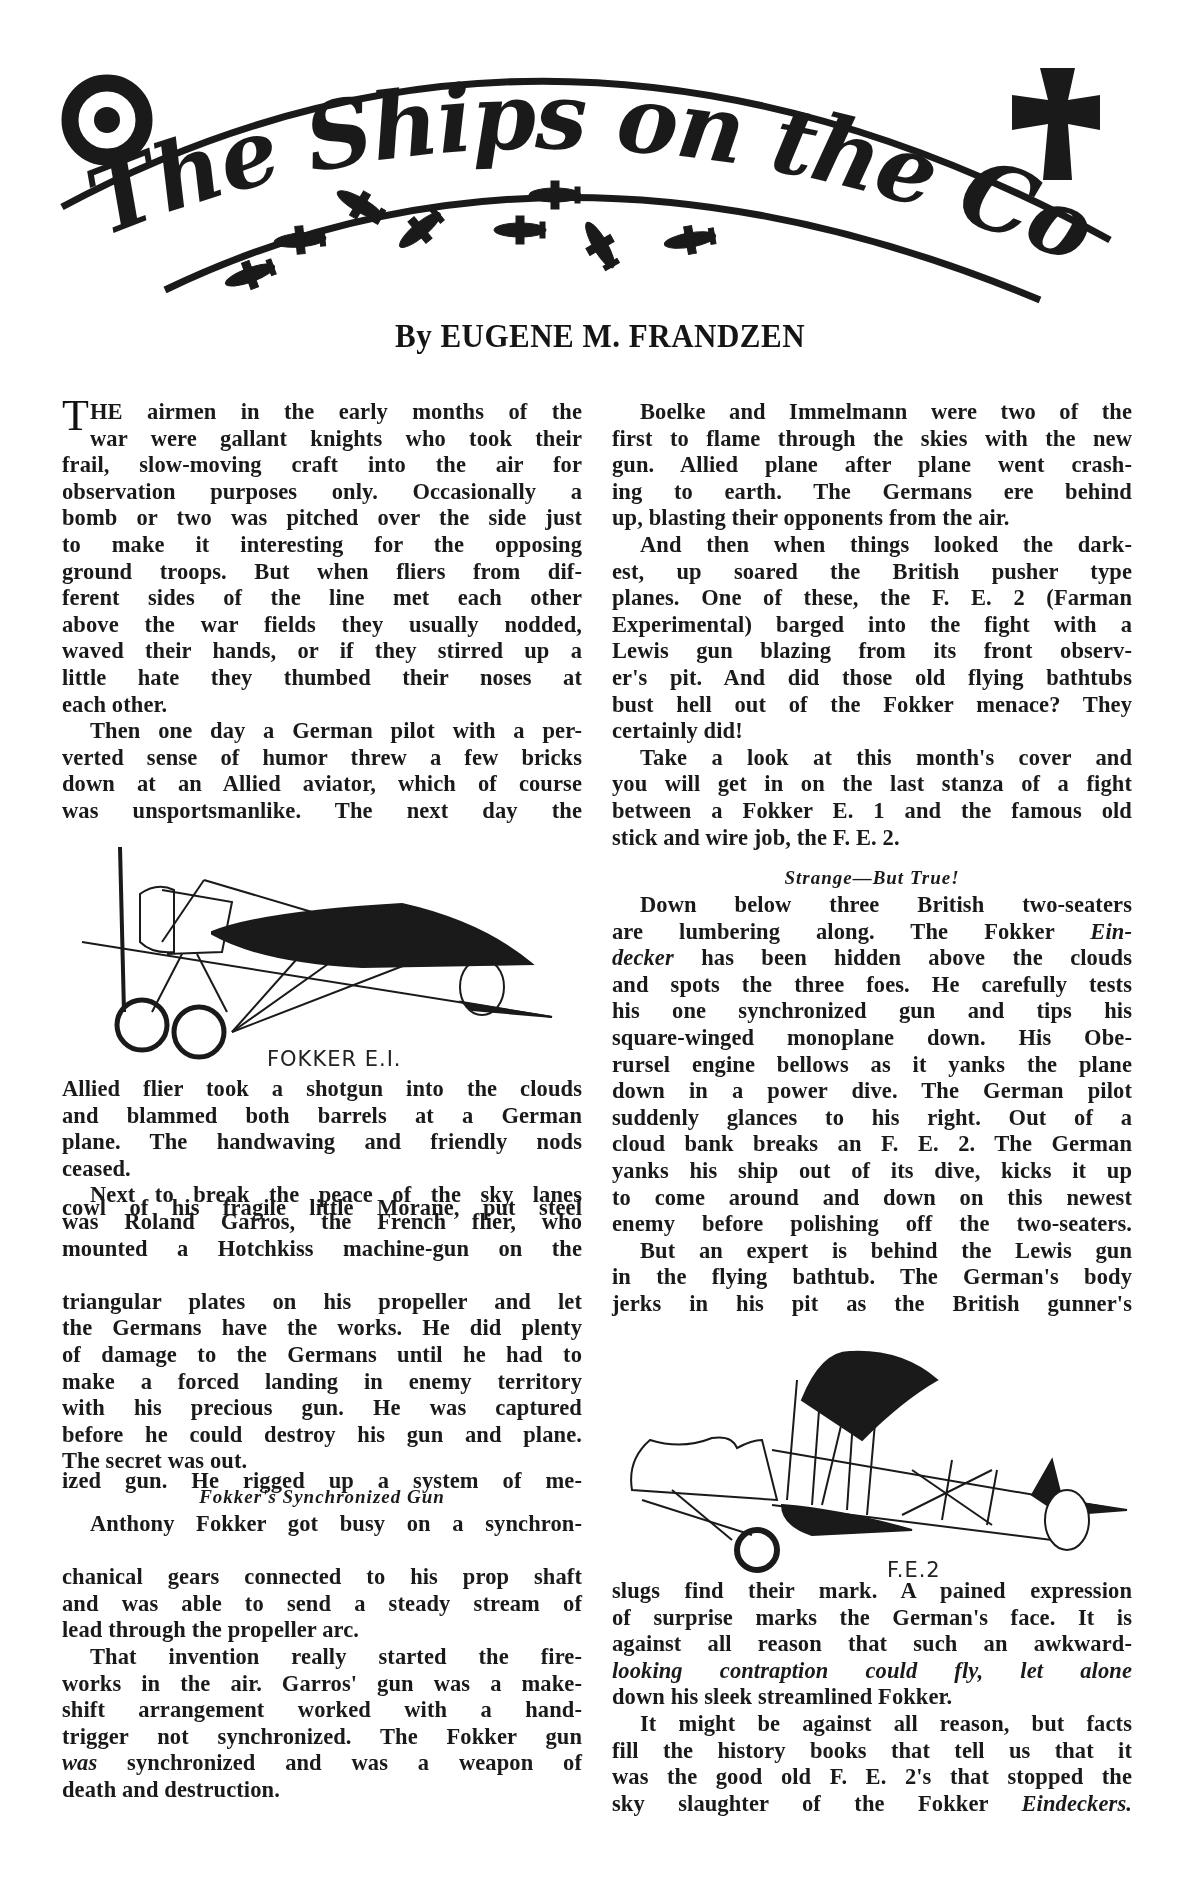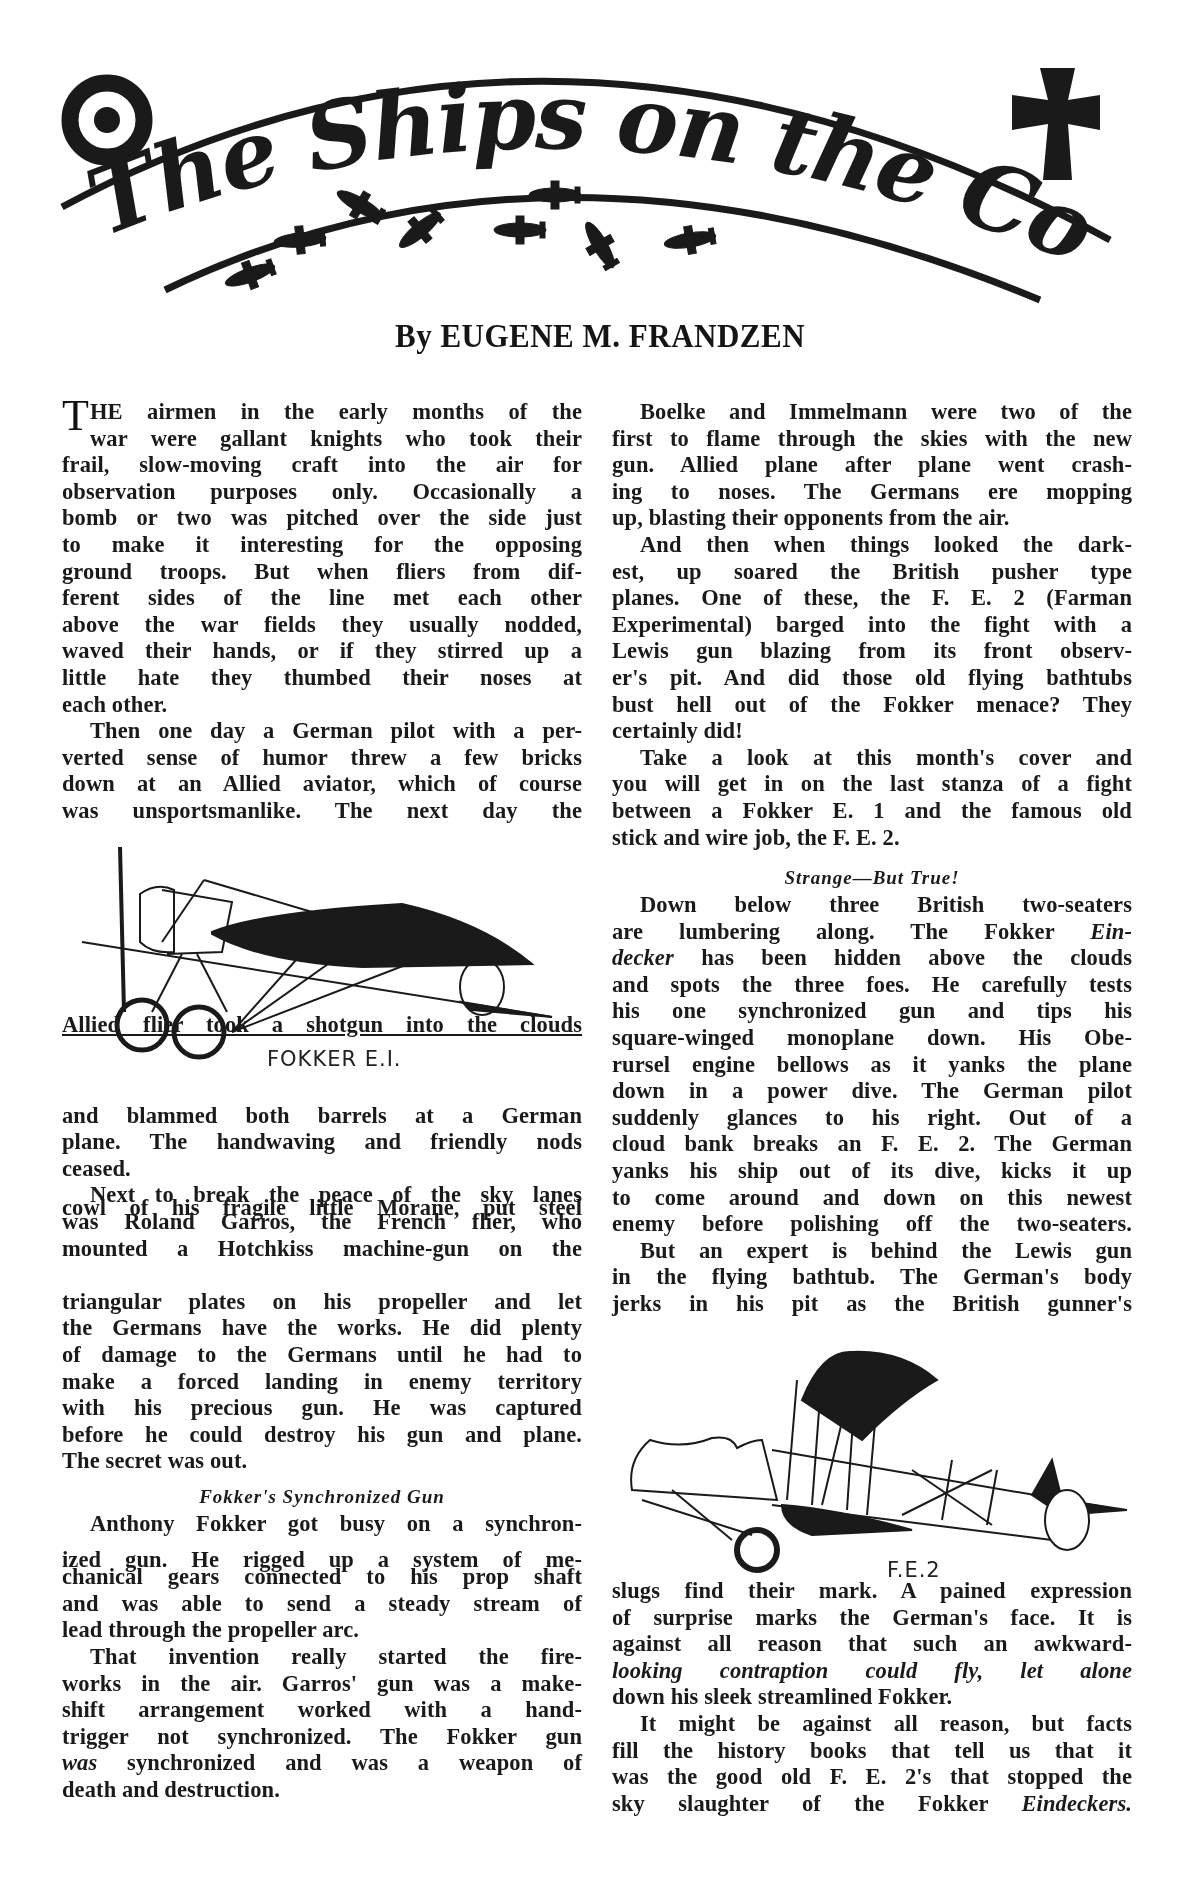--- a/index.html
+++ b/index.html
@@ -135,58 +135,58 @@
         <line x1="120" y1="112" x2="90" y2="170"></line>
         <line x1="135" y1="112" x2="165" y2="170"></line>
         <circle cx="80" cy="183" r="25" stroke-width="5"></circle>
         <circle cx="137" cy="190" r="25" stroke-width="5"></circle>
       </g>
     </svg>
     <span class="caption" style="left:205px;top:205px;">FOKKER E.I.</span>
   </div>
 
   <div id="L2">
-      <div class="ln" style="top: 1011px; text-decoration: underline;">Allied flier took a shotgun into the clouds</div>
+      <div class="ln" style="top: 1075px;">Allied flier took a shotgun into the clouds</div>
       <div class="ln" style="top: 1101.6px;">and blammed both barrels at a German</div>
       <div class="ln" style="top: 1128.2px;">plane. The handwaving and friendly nods</div>
       <div class="ln last" style="top: 1154.8px;">ceased.</div>
       <div class="ln ind" style="top: 1181.4px;">Next to break the peace of the sky lanes</div>
       <div class="ln" style="top: 1208px;">was Roland Garros, the French flier, who</div>
       <div class="ln" style="top: 1234.6px;">mounted a Hotchkiss machine-gun on the</div>
       <div class="ln" style="top: 1194px;">cowl of his fragile little Morane, put steel</div>
       <div class="ln" style="top: 1287.8px;">triangular plates on his propeller and let</div>
       <div class="ln" style="top: 1314.4px;">the Germans have the works. He did plenty</div>
       <div class="ln" style="top: 1341px;">of damage to the Germans until he had to</div>
       <div class="ln" style="top: 1367.6px;">make a forced landing in enemy territory</div>
       <div class="ln" style="top: 1394.2px;">with his precious gun. He was captured</div>
       <div class="ln" style="top: 1420.8px;">before he could destroy his gun and plane.</div>
       <div class="ln last" style="top: 1447.4px;">The secret was out.</div>
     </div>
   <div class="sub" style="top:1483px;">Fokker's Synchronized Gun</div>
   <div id="L3">
       <div class="ln ind" style="top: 1510px;">Anthony Fokker got busy on a synchron-</div>
-      <div class="ln" style="top: 1546px;">ized gun. He rigged up a system of me-</div>
+      <div class="ln" style="top: 1467px;">ized gun. He rigged up a system of me-</div>
       <div class="ln" style="top: 1563.2px;">chanical gears connected to his prop shaft</div>
       <div class="ln" style="top: 1589.8px;">and was able to send a steady stream of</div>
       <div class="ln last" style="top: 1616.4px;">lead through the propeller arc.</div>
       <div class="ln ind" style="top: 1643px;">That invention really started the fire-</div>
       <div class="ln" style="top: 1669.6px;">works in the air. Garros' gun was a make-</div>
       <div class="ln" style="top: 1696.2px;">shift arrangement worked with a hand-</div>
       <div class="ln" style="top: 1722.8px;">trigger not synchronized. The Fokker gun</div>
       <div class="ln" style="top: 1749.4px;"><em>was </em>synchronized and was a weapon of</div>
       <div class="ln last" style="top: 1776px;">death and destruction.</div>
     </div>
 </div>
 
 <div class="col" id="colR">
   <div id="R1">
       <div class="ln ind" style="top: 398px;">Boelke and Immelmann were two of the</div>
       <div class="ln" style="top: 424.6px;">first to flame through the skies with the new</div>
       <div class="ln" style="top: 451.2px;">gun. Allied plane after plane went crash-</div>
-      <div class="ln" style="top: 477.8px;">ing to noses. The Germans  ere mopping</div>
+      <div class="ln" style="top: 477.8px;">ing to earth. The Germans  ere behind</div>
       <div class="ln last" style="top: 504.4px;">up, blasting their opponents from the air.</div>
       <div class="ln ind" style="top: 531px;">And then when things looked the dark-</div>
       <div class="ln" style="top: 557.6px;">est, up soared the British pusher type</div>
       <div class="ln" style="top: 584.2px;">planes. One of these, the F. E. 2 (Farman</div>
       <div class="ln" style="top: 610.8px;">Experimental) barged into the fight with a</div>
       <div class="ln" style="top: 637.4px;">Lewis gun blazing from its front observ-</div>
       <div class="ln" style="top: 664px;">er's pit. And did those old flying bathtubs</div>
       <div class="ln" style="top: 690.6px;">bust hell out of the Fokker menace? They</div>
       <div class="ln last" style="top: 717.2px;">certainly did!</div>
       <div class="ln ind" style="top: 743.8px;">Take a look at this month's cover and</div>

